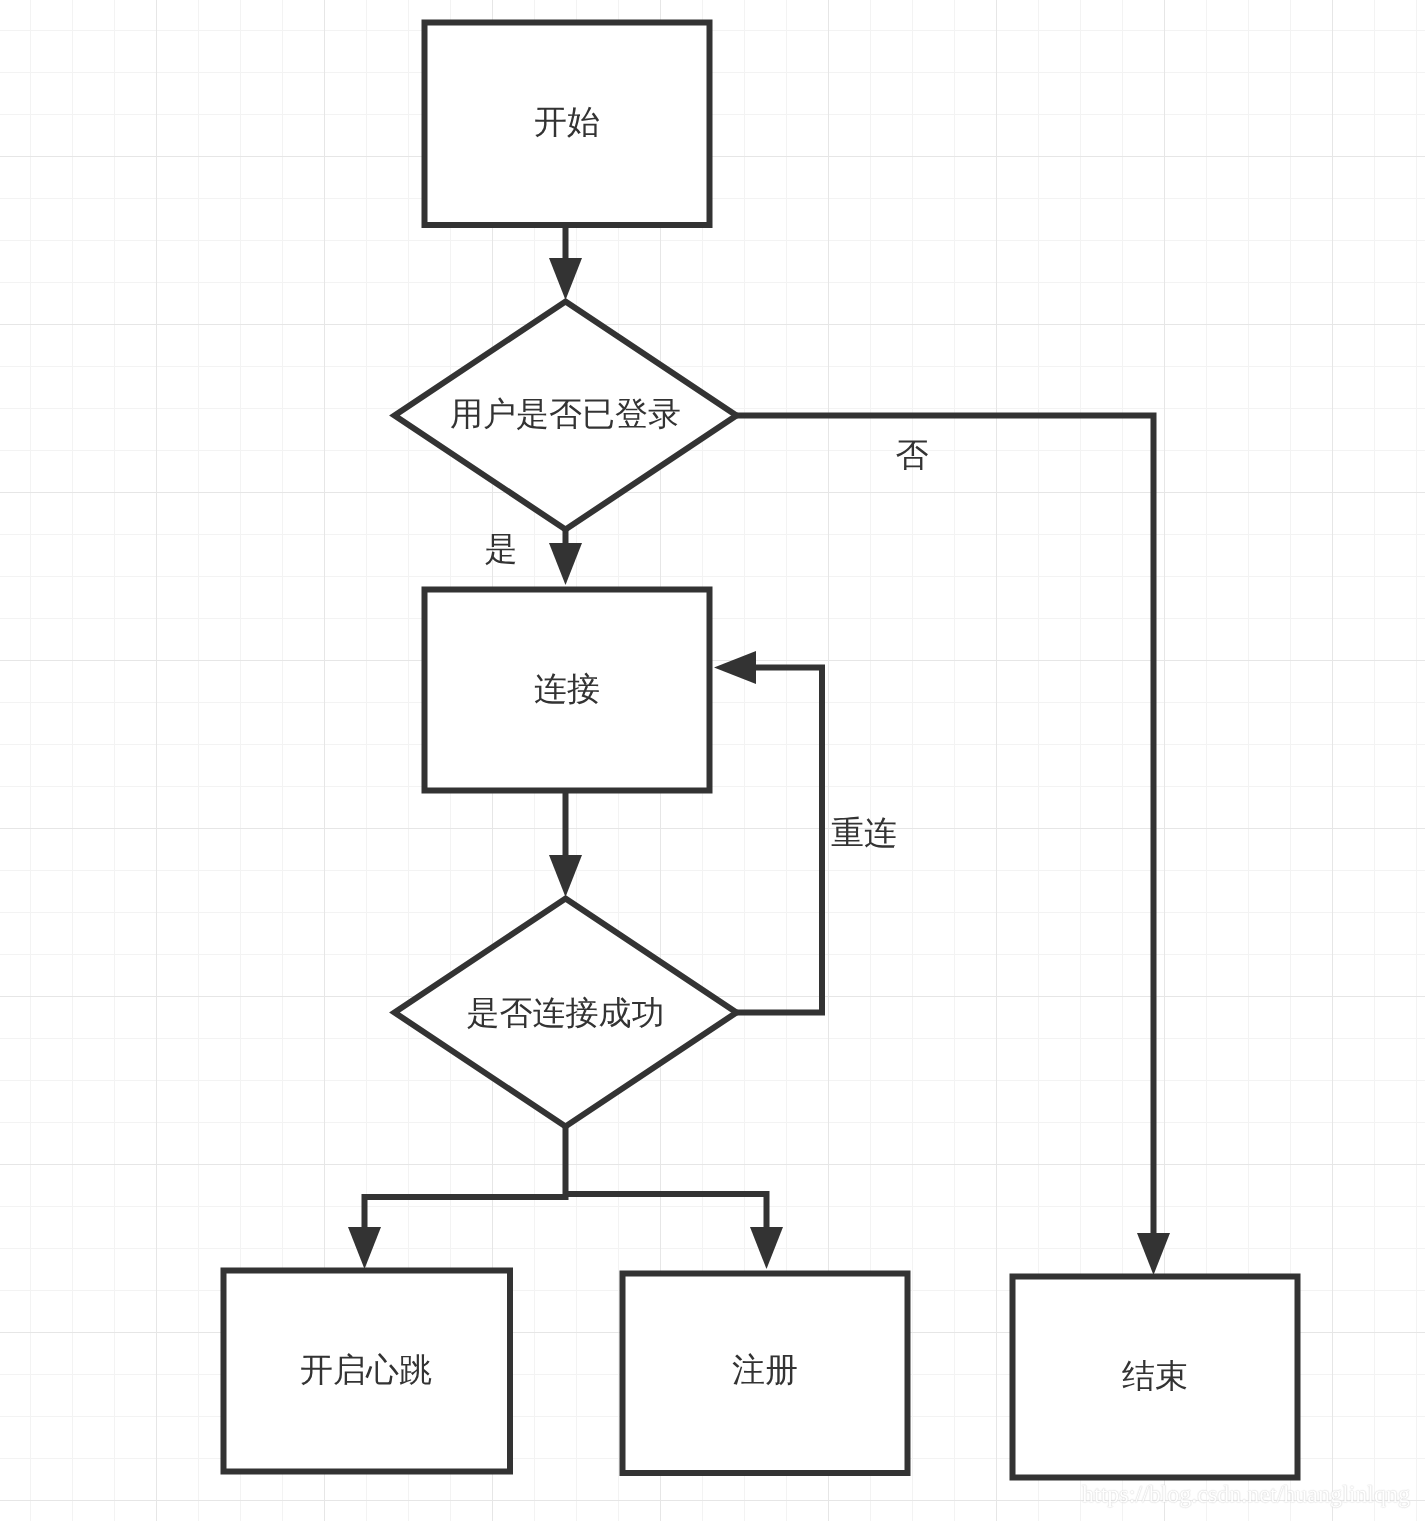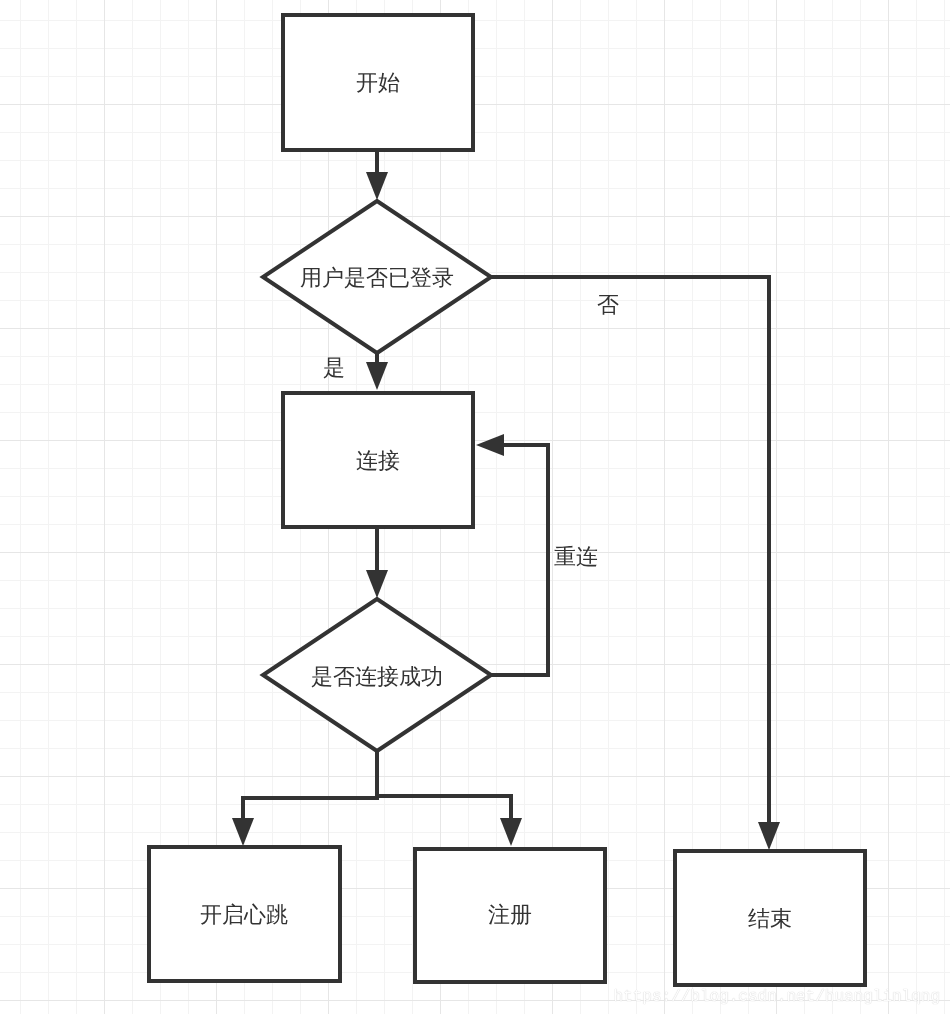--- a/index.html
+++ b/index.html
@@ -14,21 +14,21 @@
     background-size: 112px 112px, 112px 112px, 28px 28px, 28px 28px;
     background-position: 104px 104px, 104px 104px, 20px 20px, 20px 20px;
     font-family: "DejaVu Sans", sans-serif;
   }
   svg#diagram { position:absolute; left:0; top:0; }
   .shape { fill:#ffffff; stroke:#333333; stroke-width:4; stroke-linejoin:miter; }
   .edge { fill:none; stroke:#333333; stroke-width:4; }
   .arrow { fill:#333333; }
   .node-text { font-size:22px; fill:#333333; text-anchor:middle; dominant-baseline:central; }
   .edge-text { font-size:22px; fill:#333333; text-anchor:middle; dominant-baseline:central; }
-  .watermark { position:absolute; right:10px; bottom:8px; font-family:Liberation Mono, monospace;
+  .watermark { position:absolute; right:10px; bottom:8px; font-family:Liberation Serif, serif;
     font-size:16px; color:#ffffff; opacity:0.9;
     text-shadow: 0 0 1px #cfcfcf, 0 0 1px #cfcfcf; padding-left: 17px; }
 </style>
 </head>
 <body>
 
 <svg id="diagram" width="950" height="1014">
 
   <g>
     <line class="edge" x1="377" y1="150" x2="377" y2="176"></line>

